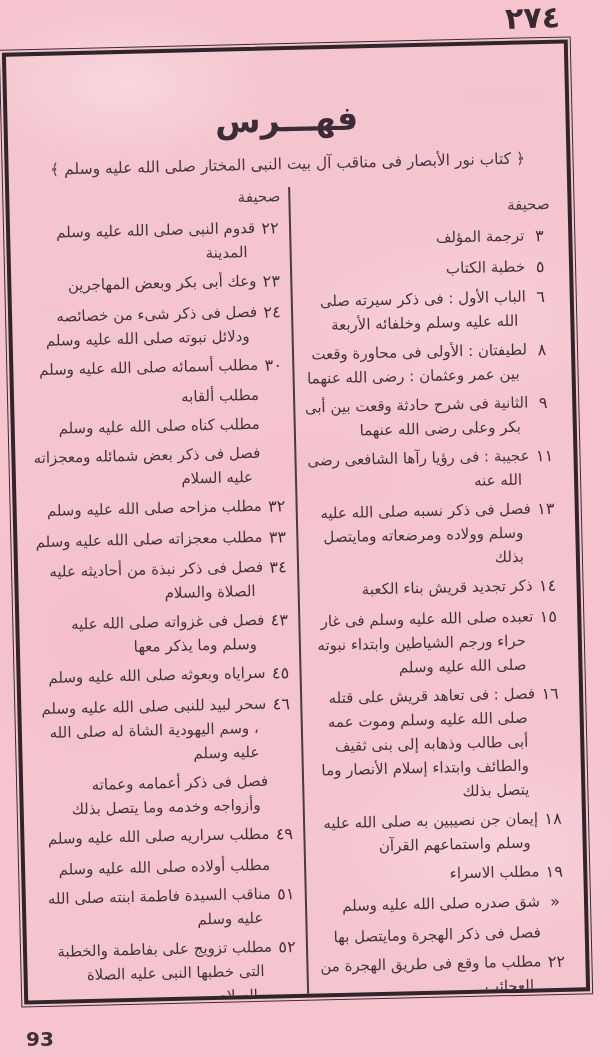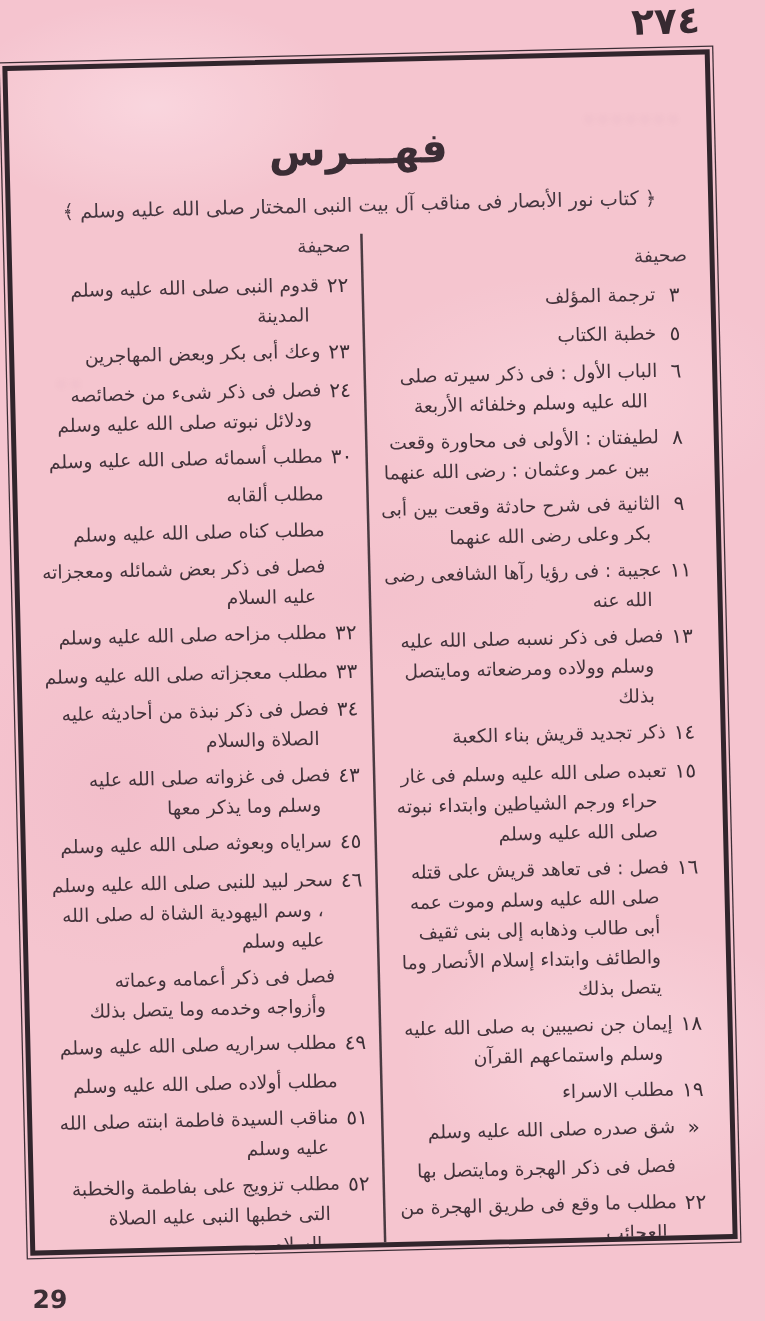--- a/index.html
+++ b/index.html
@@ -247,13 +247,13 @@
           </div>
           <div class="entry">
             <span class="num">٥٢</span>
             <span class="t">مطلب تزويج على بفاطمة والخطبة التى خطبها النبى عليه الصلاة والسلام</span>
           </div>
         </div>
       </div>
   </div>
 </div>
 
-<div class="catchword">29</div>
+<div class="catchword">93</div>
 
 </body></html>

